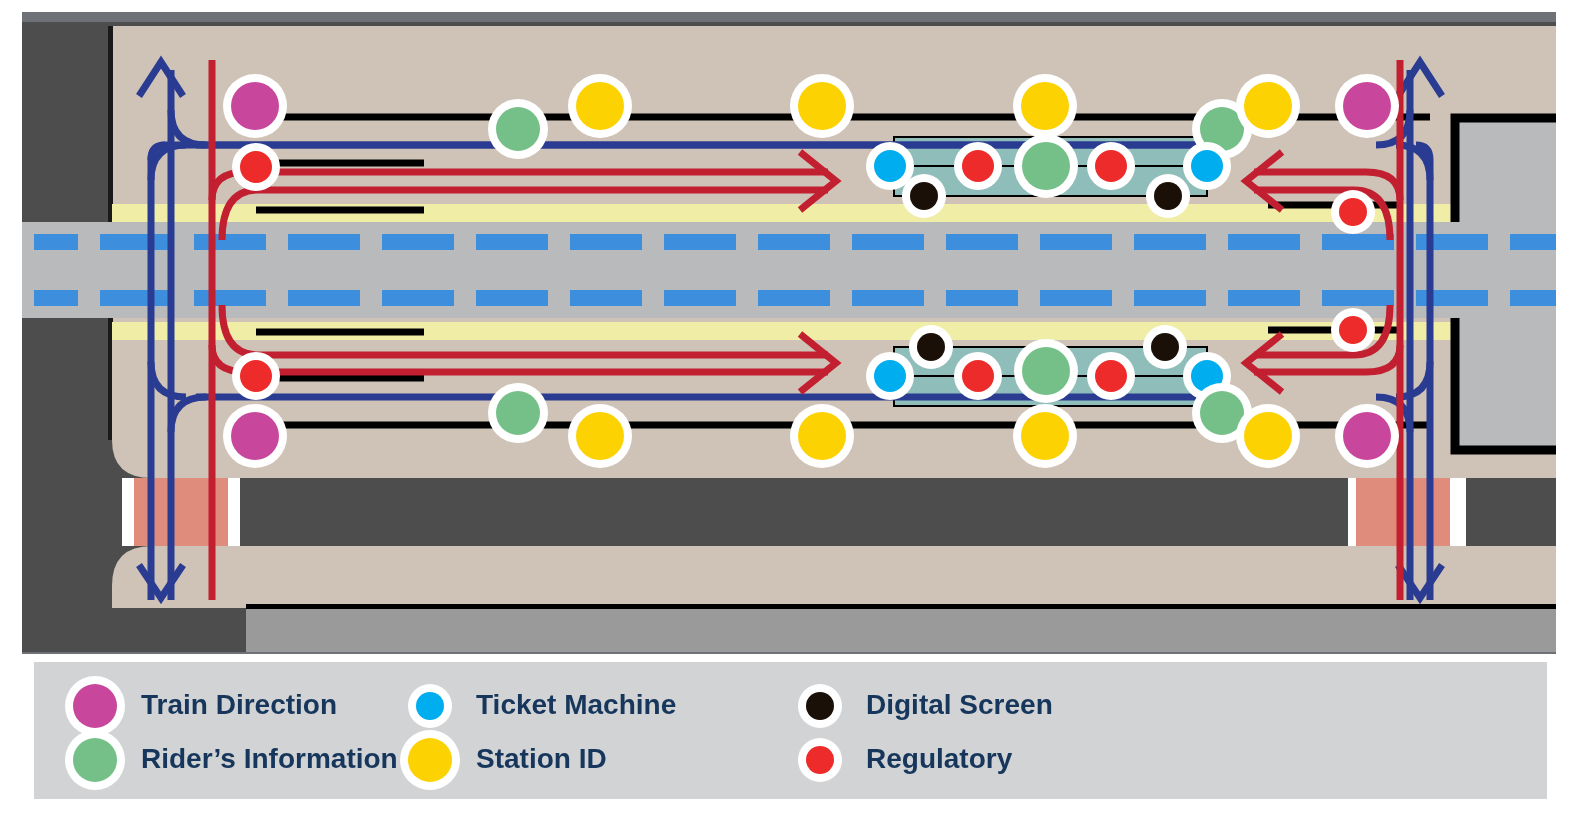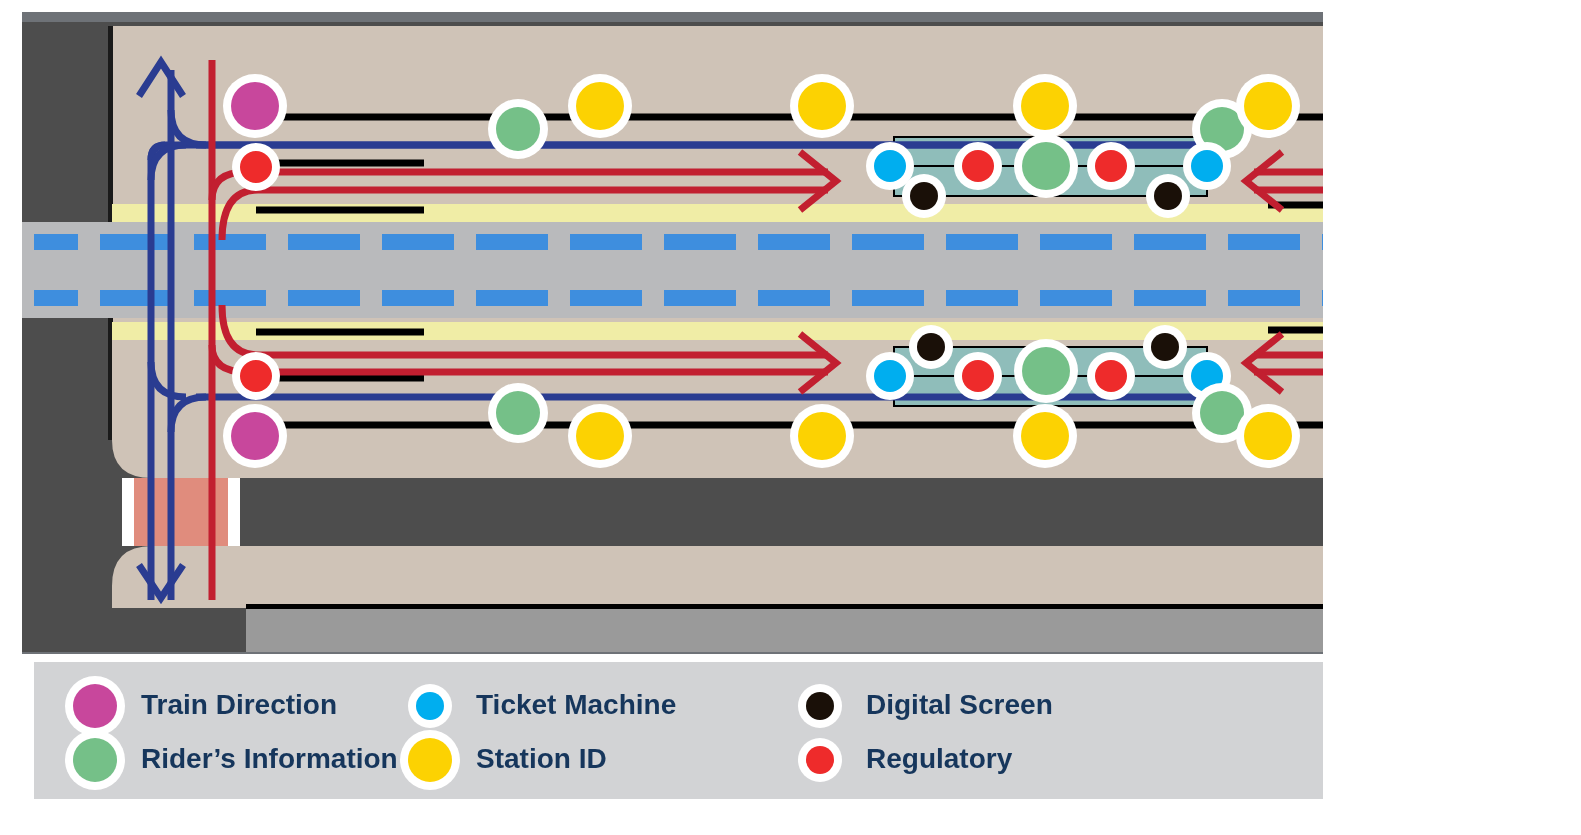--- a/index.html
+++ b/index.html
@@ -1,17 +1,17 @@
 <!DOCTYPE html>
 <html><head>
 <meta charset="utf-8">
 <style>
   html,body{margin:0;padding:0;background:#ffffff;}
   body{width:1581px;height:835px;font-family:"Liberation Sans",sans-serif;}
-  #page{position:relative;width:1323px;height:835px;overflow:hidden;background:#3b82f6;}
+  #page{position:relative;width:1556px;height:835px;overflow:hidden;background:#3b82f6;}
   svg{display:block;}
   .lg-label{
     font-family:"Liberation Sans",sans-serif;
     font-size:28px;font-weight:bold;fill:#16365C;
     dominant-baseline:middle;
   }
 </style>
 </head>
 <body>
 

